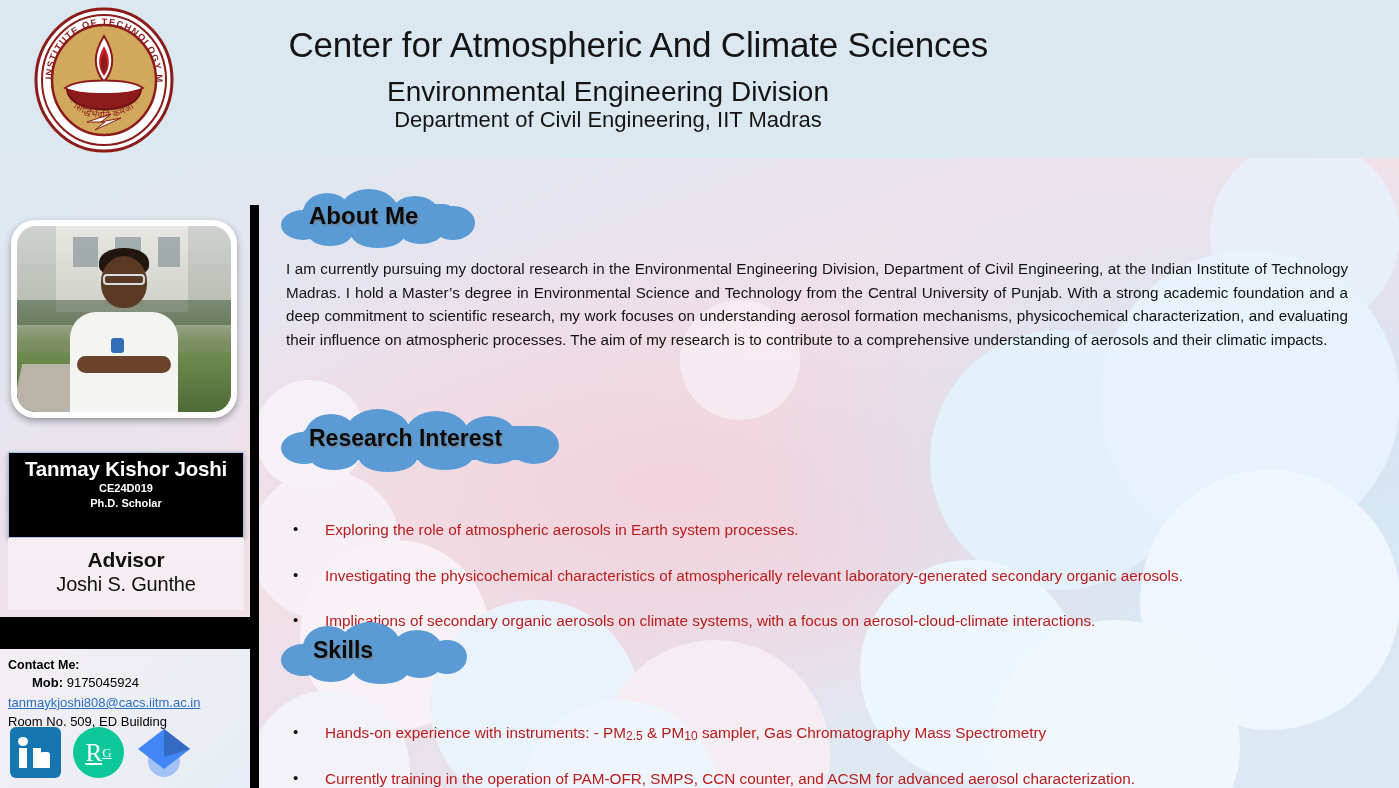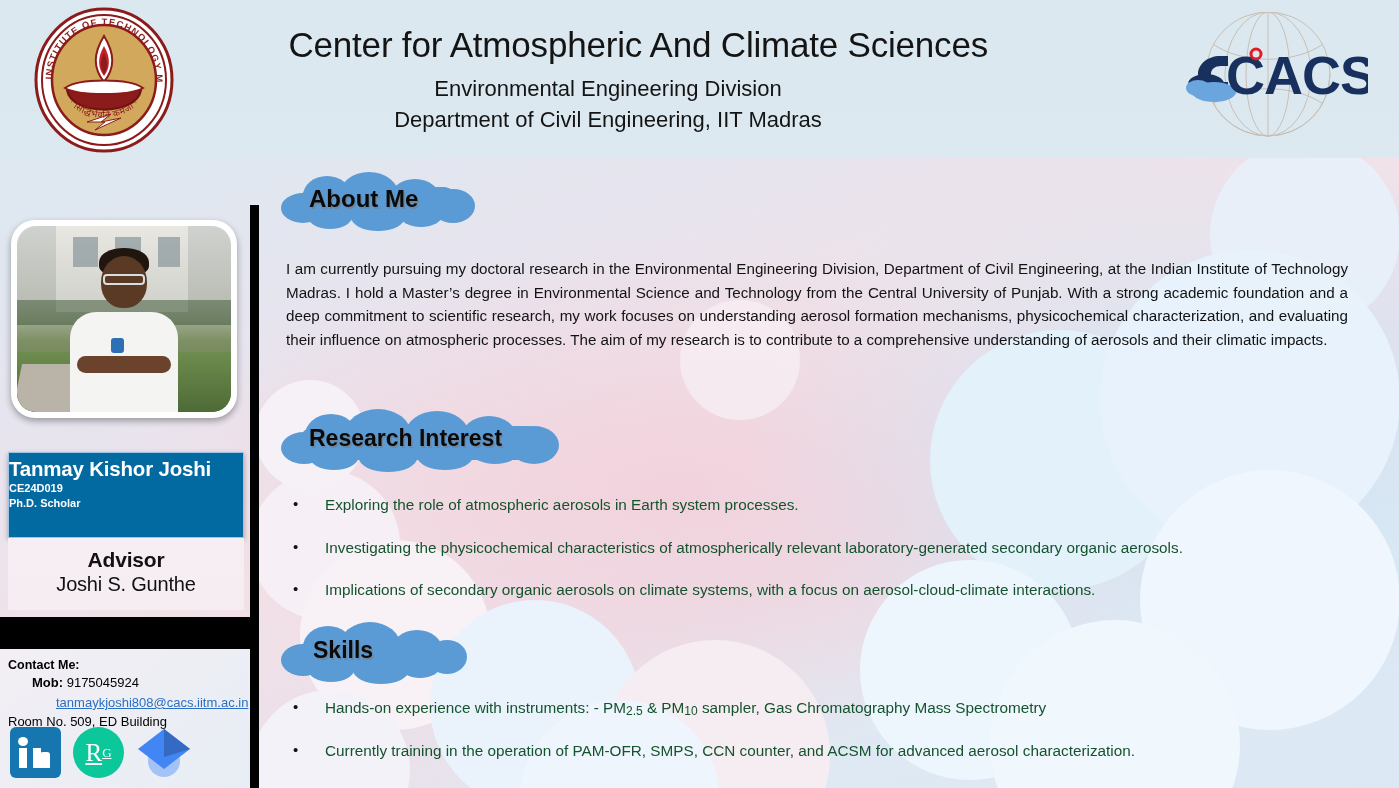--- a/index.html
+++ b/index.html
@@ -28,21 +28,21 @@
   }
 
   
   .header{position:absolute;left:0;top:0;width:1399px;height:158px;
     background:linear-gradient(180deg,#dbe8f0 0%,#dce8f0 70%,#dce9f1 100%);}
   .header-title{
     position:absolute;left:228px;top:27px;width:760px;
     font-size:35px;color:#141414;letter-spacing:-.2px;line-height:1.05;
     text-align:right;white-space:nowrap;
   }
-  .header-sub1{position:absolute;left:228px;top:76px;width:760px;text-align:center;font-size:22px;color:#141414;}
+  .header-sub1{position:absolute;left:228px;top:76px;width:760px;text-align:center;font-size:28px;color:#141414;}
   .header-sub2{position:absolute;left:228px;top:107px;width:760px;text-align:center;font-size:22px;color:#141414;}
 
   
   .seal{position:absolute;left:31px;top:6px;width:146px;height:148px;}
 
   
   .cacs{position:absolute;left:1168px;top:12px;width:200px;height:135px;}
 
   
   .left-col{position:absolute;left:0;top:158px;width:252px;height:630px;}
@@ -65,22 +65,22 @@
   .photo .path{position:absolute;left:0;bottom:0;width:42%;height:26%;background:#b9b3a8;transform:skewX(-12deg);}
   .photo .head{position:absolute;left:50%;top:16%;width:46px;height:52px;margin-left:-23px;background:#5b3a25;border-radius:50% 50% 46% 46%;}
   .photo .hair{position:absolute;left:50%;top:12%;width:50px;height:28px;margin-left:-25px;background:#20150f;border-radius:50% 50% 36% 36%;}
   .photo .glass{position:absolute;left:50%;top:26%;width:42px;height:11px;margin-left:-21px;border:2px solid #d8dde0;border-radius:4px;box-sizing:border-box;}
   .photo .torso{position:absolute;left:50%;top:46%;width:108px;height:56%;margin-left:-54px;background:#f4f4f2;border-radius:26px 26px 0 0;}
   .photo .arm{position:absolute;left:50%;top:70%;width:94px;height:17px;margin-left:-47px;background:#6b432c;border-radius:9px;}
   .photo .logo-dot{position:absolute;left:44%;top:60%;width:13px;height:15px;background:#2f6fb5;border-radius:3px;}
 
   .namecard{
     position:absolute;left:8px;top:294px;width:236px;height:86px;
-    background:#0369a1;border:1px solid #9ec4e8;box-sizing:border-box;
-    color:#fff;padding-top:5px;
+    background:#000000;border:1px solid #9ec4e8;box-sizing:border-box;
+    text-align:center;color:#fff;padding-top:5px;
     box-shadow:0 2px 5px rgba(0,0,0,.3);
   }
   .namecard .nm{font-size:20.5px;font-weight:bold;line-height:1.12;letter-spacing:-.2px;}
   .namecard .ln{font-size:11px;font-weight:bold;line-height:1.35;}
 
   .advisor-box{
     position:absolute;left:8px;top:380px;width:236px;height:72px;
     background:linear-gradient(180deg,#f7eef4,#f6edf3);
     text-align:center;
   }
@@ -90,21 +90,21 @@
   .black-band{position:absolute;left:0;top:459px;width:250px;height:32px;background:#000;}
 
   .contact{
     position:absolute;left:0;top:491px;width:250px;height:147px;
     background:linear-gradient(140deg,#f3eef4 0%,#eceef4 55%,#e7edf5 100%);
     padding:7px 0 0 8px;box-sizing:border-box;
   }
   .contact .c1{font-size:12.5px;font-weight:bold;color:#000;line-height:1.45;}
   .contact .c2{font-size:13px;color:#000;line-height:1.45;padding-left:24px;}
   .contact .c2 b{font-weight:bold;}
-  .contact .cmail{font-size:13px;color:#2a6fc4;line-height:1.5;display:inline-block;margin-left:48px;}
+  .contact .cmail{font-size:13px;color:#2a6fc4;line-height:1.5;display:inline-block;}
   .contact .c3{font-size:13px;color:#000;line-height:1.5;}
   .socials{position:absolute;left:10px;top:78px;display:flex;align-items:center;gap:12px;}
   .ic-li{width:51px;height:51px;border-radius:6px;background:#1576b0;position:relative;}
   .ic-li i{position:absolute;background:#fff;}
   .ic-rg{width:51px;height:51px;border-radius:50%;background:#0bc79a;color:#fff;
     display:flex;align-items:center;justify-content:center;font-family:"Liberation Serif",serif;font-size:25px;}
   .ic-rg sup{font-size:13px;}
   .ic-gs{width:56px;height:51px;position:relative;}
 
   
@@ -117,21 +117,21 @@
     position:absolute;z-index:5;color:#0a0a0a;font-weight:bold;
     text-shadow:1.5px 1.5px 0 rgba(120,120,120,.55);
     white-space:nowrap;
   }
 
   .para{
     position:absolute;font-size:15.2px;color:#131313;line-height:1.55;
     text-align:justify;text-justify:inter-word;
   }
   .bullets{position:absolute;}
-  .bullet{position:relative;font-size:15.3px;color:#14532d;line-height:1.35;padding-left:44px;}
+  .bullet{position:relative;font-size:15.3px;color:#b91c1c;line-height:1.35;padding-left:44px;margin-top:25px;}
   .bullet::before{content:"\2022";position:absolute;left:12px;top:-1px;font-size:15px;color:#131313;}
   .bullet sub{font-size:12px;vertical-align:baseline;position:relative;top:2px;}
 </style>
 </head>
 <body>
 
 <div class="poster">
 
   <div class="bg-base"></div>
   <div class="bg-haze"></div>
@@ -177,40 +177,20 @@
         <text font-family="Liberation Serif, serif" font-size="9" fill="#8c1b1b" letter-spacing=".6">
           <textPath href="#arcBot" startOffset="50%" text-anchor="middle">· सिद्धिर्भवति कर्मजा ·</textPath>
         </text>
       </svg>
     </div>
 
     <div class="header-title">Center for Atmospheric And Climate Sciences</div>
     <div class="header-sub1">Environmental Engineering Division</div>
     <div class="header-sub2">Department of Civil Engineering, IIT Madras</div>
 
-    <div class="cacs">
-      <svg viewBox="0 0 200 135" width="200" height="135">
-        <g stroke="#c8bfb4" fill="none" stroke-width="1">
-          <ellipse cx="100" cy="62" rx="62" ry="62"></ellipse>
-          <ellipse cx="100" cy="62" rx="22" ry="62"></ellipse>
-          <ellipse cx="100" cy="62" rx="43" ry="62"></ellipse>
-          <path d="M38 62 A62 62 0 0 0 162 62"></path>
-          <path d="M45 32 A70 40 0 0 0 155 32"></path>
-          <path d="M45 92 A70 40 0 0 1 155 92"></path>
-          <line x1="100" y1="0" x2="100" y2="124"></line>
-        </g>
-
-        <path d="M52 44 C40 44 30 52 30 62 C30 72 40 79 52 79 L60 79 L60 70 L53 70 C47 70 43 67 43 62 C43 57 47 54 53 54 L60 54 L60 44 Z" fill="#17305e"></path>
-        <ellipse cx="38" cy="72" rx="18" ry="10" fill="#17305e"></ellipse>
-        <ellipse cx="46" cy="80" rx="22" ry="10" fill="#6aa5dd"></ellipse>
-        <ellipse cx="30" cy="76" rx="12" ry="8" fill="#6aa5dd"></ellipse>
-        <text x="58" y="82" font-family="Liberation Sans, sans-serif" font-size="54" font-weight="bold" fill="#17305e" letter-spacing="-1">CACS</text>
-        <circle cx="88" cy="42" r="5" fill="none" stroke="#e01b24" stroke-width="3"></circle>
-      </svg>
-    </div>
   </div>
 
   <div class="divider"></div>
 
   <div class="left-col">
 
     <div class="photo-card">
       <div class="photo">
         <div class="bldg"></div>
         <div class="win" style="left:26%;top:6%;width:12%;height:16%;"></div>
@@ -267,21 +247,21 @@
             <path d="M28 2 L54 22 L28 42 L2 22 Z" fill="#4285f4"></path>
             <path d="M28 2 L54 22 L28 30 Z" fill="#356ac3"></path>
           </svg>
         </a>
       </div>
     </div>
   </div>
 
   <div class="main">
 
-    <div class="cloud-badge" style="left:22px;top:17px;width:200px;height:56px;">
+    <div class="cloud-badge" style="left:22px;top:34px;width:200px;height:56px;">
       <div class="body" style="left:18px;top:12px;width:160px;height:32px;"></div>
       <div class="lobe" style="left:0px;top:18px;width:44px;height:30px;"></div>
       <div class="lobe" style="left:22px;top:1px;width:48px;height:40px;"></div>
       <div class="lobe" style="left:58px;top:-3px;width:60px;height:48px;"></div>
       <div class="lobe" style="left:108px;top:4px;width:52px;height:42px;"></div>
       <div class="lobe" style="left:150px;top:14px;width:44px;height:34px;"></div>
       <div class="lobe" style="left:26px;top:26px;width:46px;height:28px;"></div>
       <div class="lobe" style="left:70px;top:28px;width:54px;height:28px;"></div>
       <div class="lobe" style="left:118px;top:26px;width:44px;height:26px;"></div>
       <div class="txt" style="left:28px;top:10px;font-size:24px;">About Me</div>

